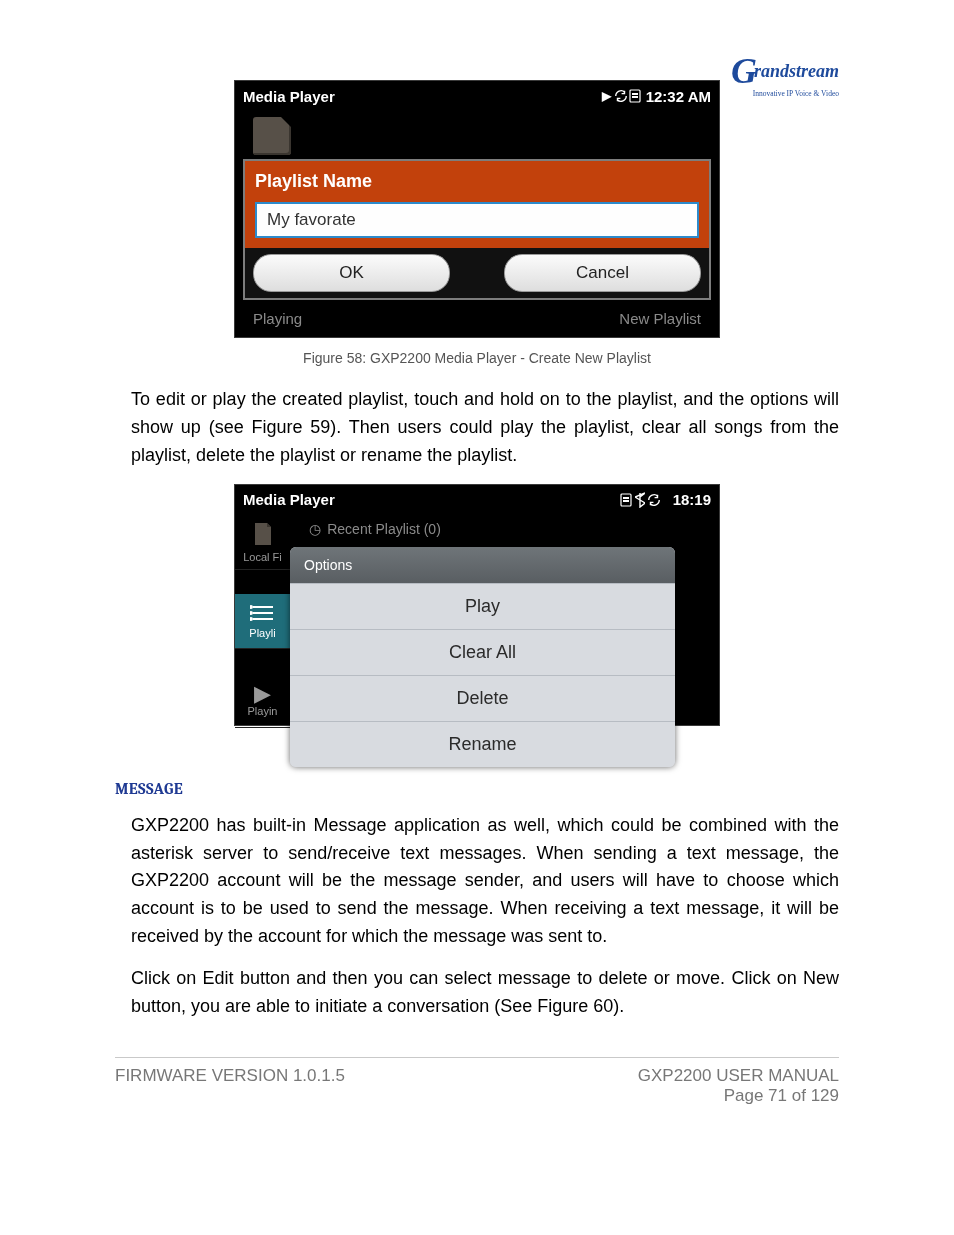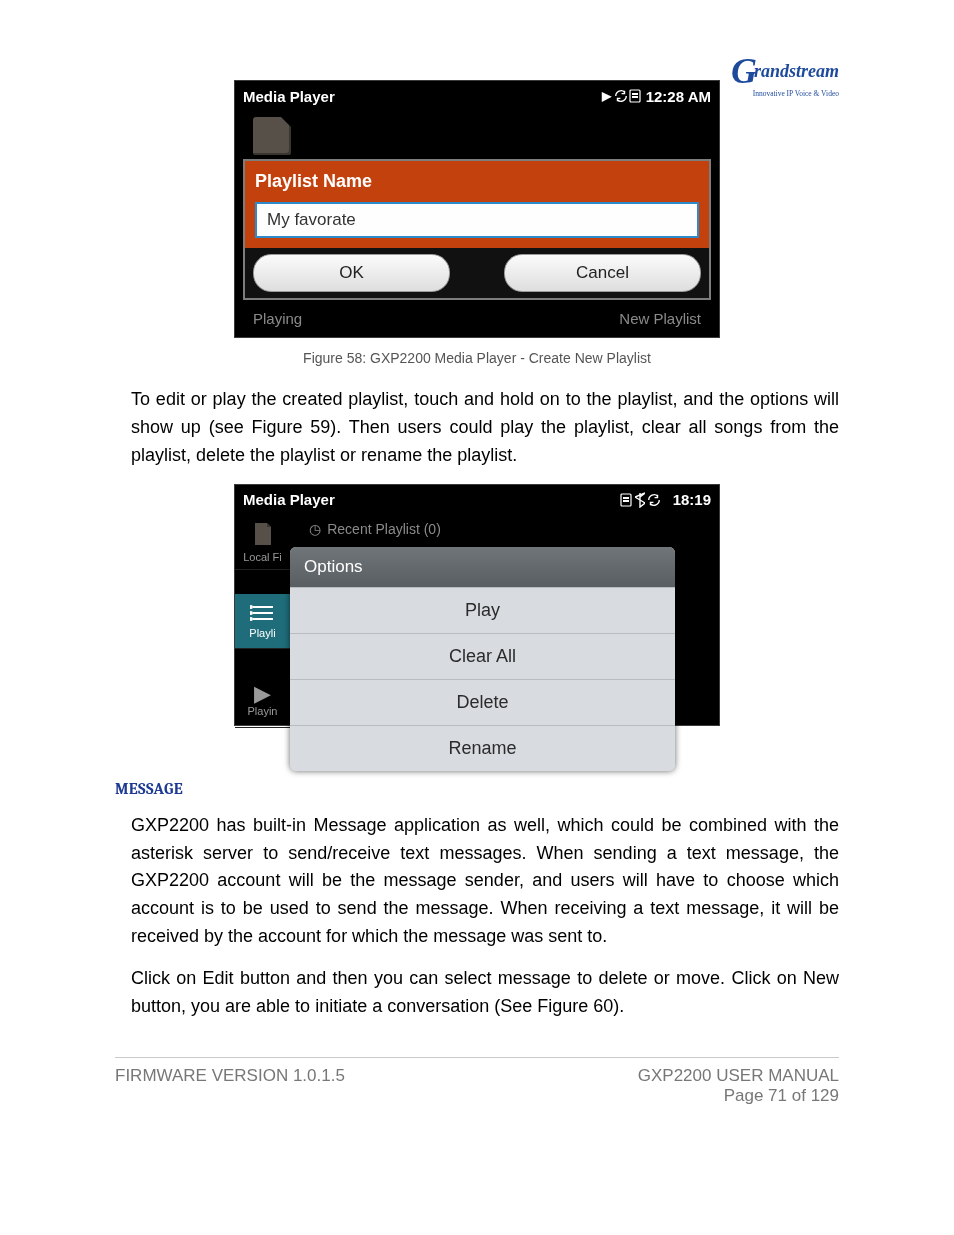--- a/index.html
+++ b/index.html
@@ -180,21 +180,21 @@
     left: 55px; top: 32px;
     right: 44px;
     background: #d8dbe0;
     border-radius: 6px;
     overflow: hidden;
     box-shadow: 0 0 6px rgba(0,0,0,0.6);
   }
   .options-header {
     background: linear-gradient(#6f7579,#595e62);
     color: #fff;
-    font-size: 17px;
+    font-size: 14px;
     padding: 10px 14px;
   }
   .options-item {
     padding: 12px 14px;
     font-size: 18px;
     color: #2b2b2b;
     border-top: 1px solid #b7bcc3;
     background: #d8dbe0;
     text-align: center;
   }
@@ -241,21 +241,21 @@
             <path d="M18 3v5h-5M6 21v-5h5"></path>
           </svg>
       </span>
       <span class="status-icon">
         <svg width="12" height="14" viewBox="0 0 12 14">
             <rect x="1" y="1" width="10" height="12" rx="1" fill="none" stroke="#fff" stroke-width="1.2"></rect>
             <rect x="3" y="4" width="6" height="2" fill="#fff"></rect>
             <rect x="3" y="7" width="6" height="2" fill="#fff"></rect>
           </svg>
       </span>
-      <span style="font-weight:700;margin-left:4px">12:28 AM</span>
+      <span style="font-weight:700;margin-left:4px">12:32 AM</span>
     </div>
 
     <div class="doc-icon"></div>
 
     <div class="dialog">
       <div class="dialog-title">Playlist Name</div>
       <div class="dialog-input">
         <input type="text" value="My favorate" style="">
       </div>
       <div class="dialog-btnrow">

